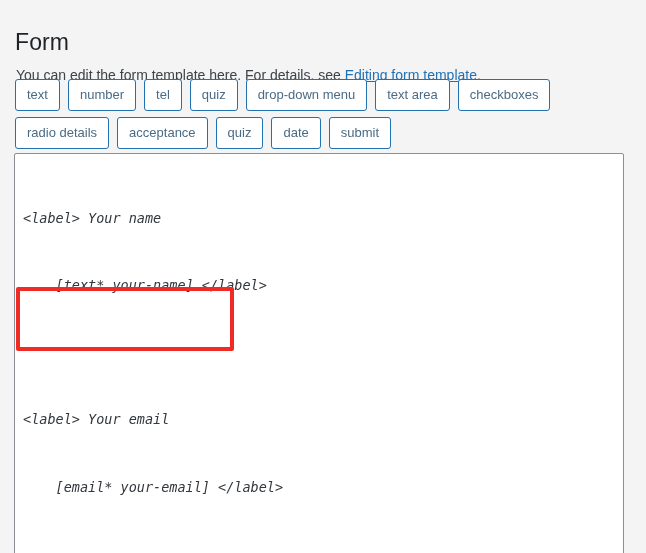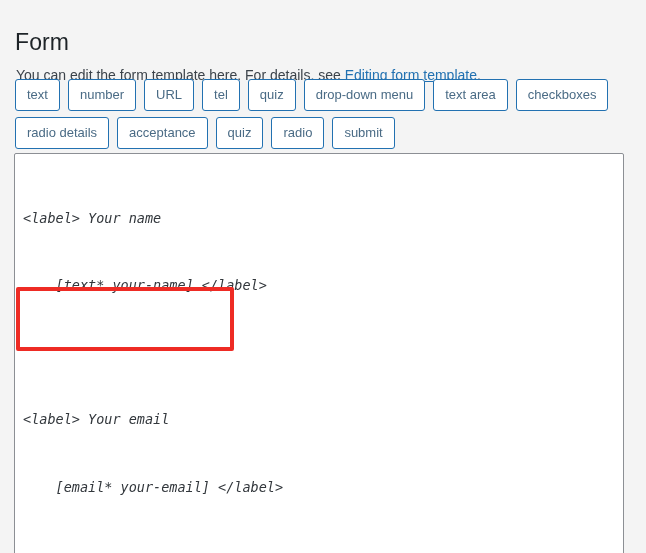--- a/index.html
+++ b/index.html
@@ -134,33 +134,32 @@
 
   <h1 class="page-title">Form</h1>
 
   <p class="description"><span>You can edit the form template here. For details, see </span><a class="doc-link">Editing form template</a><span>.</span></p>
 
   <div class="tag-buttons">
 
     <div class="tag-row">
       <button class="tag-button">text</button>
       <button class="tag-button">number</button>
-      <button class="tag-button">URL</button>
       <button class="tag-button">tel</button>
       <button class="tag-button">quiz</button>
       <button class="tag-button">drop-down menu</button>
       <button class="tag-button">text area</button>
       <button class="tag-button">checkboxes</button>
     </div>
 
     <div class="tag-row">
       <button class="tag-button">radio details</button>
       <button class="tag-button">acceptance</button>
       <button class="tag-button">quiz</button>
-      <button class="tag-button">radio</button>
+      <button class="tag-button">date</button>
       <button class="tag-button">submit</button>
     </div>
 
   </div>
 
   <div class="form-editor">
     <div class="code-area">
       <div class="code-line">&lt;label&gt; Your name</div>
       <div class="code-line">    [text* your-name] &lt;/label&gt;</div>
       <div class="code-line"></div>

